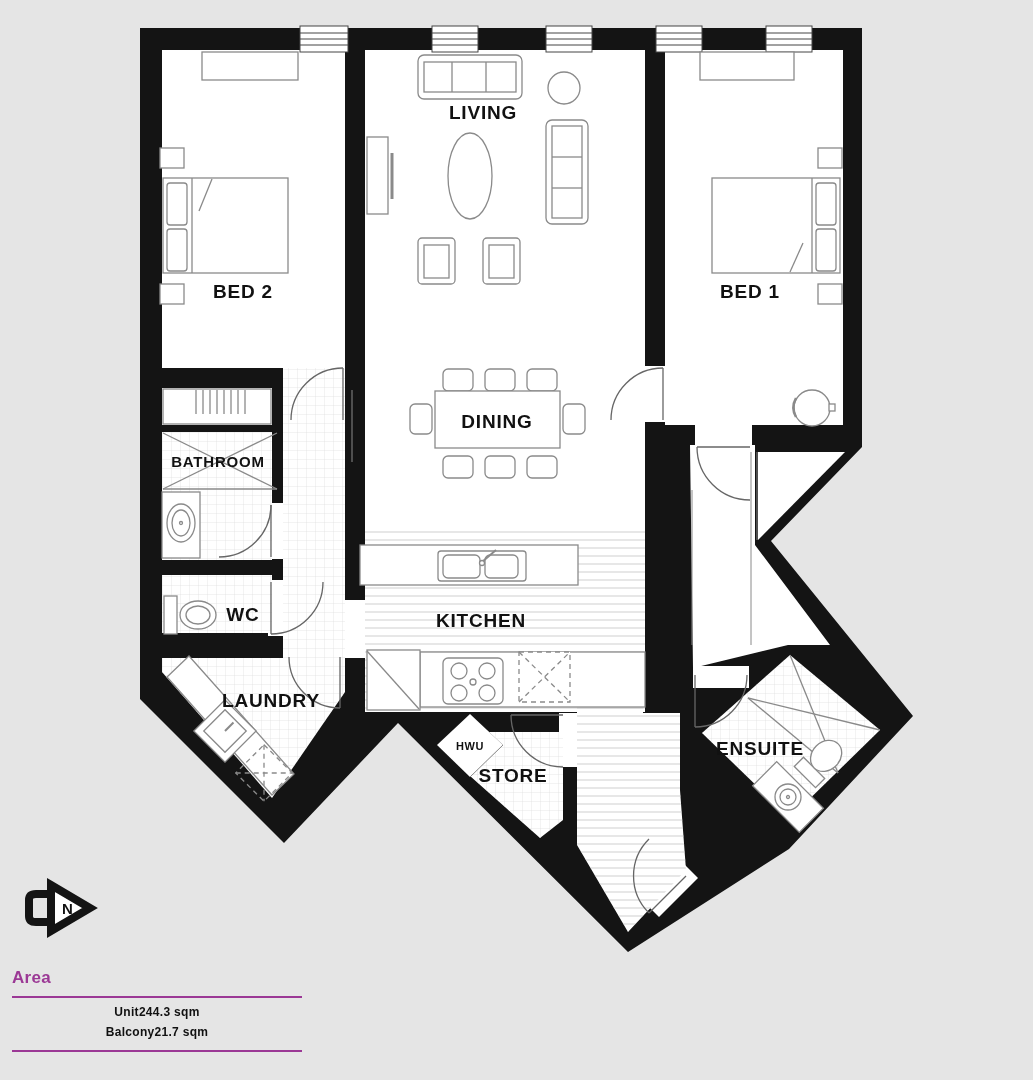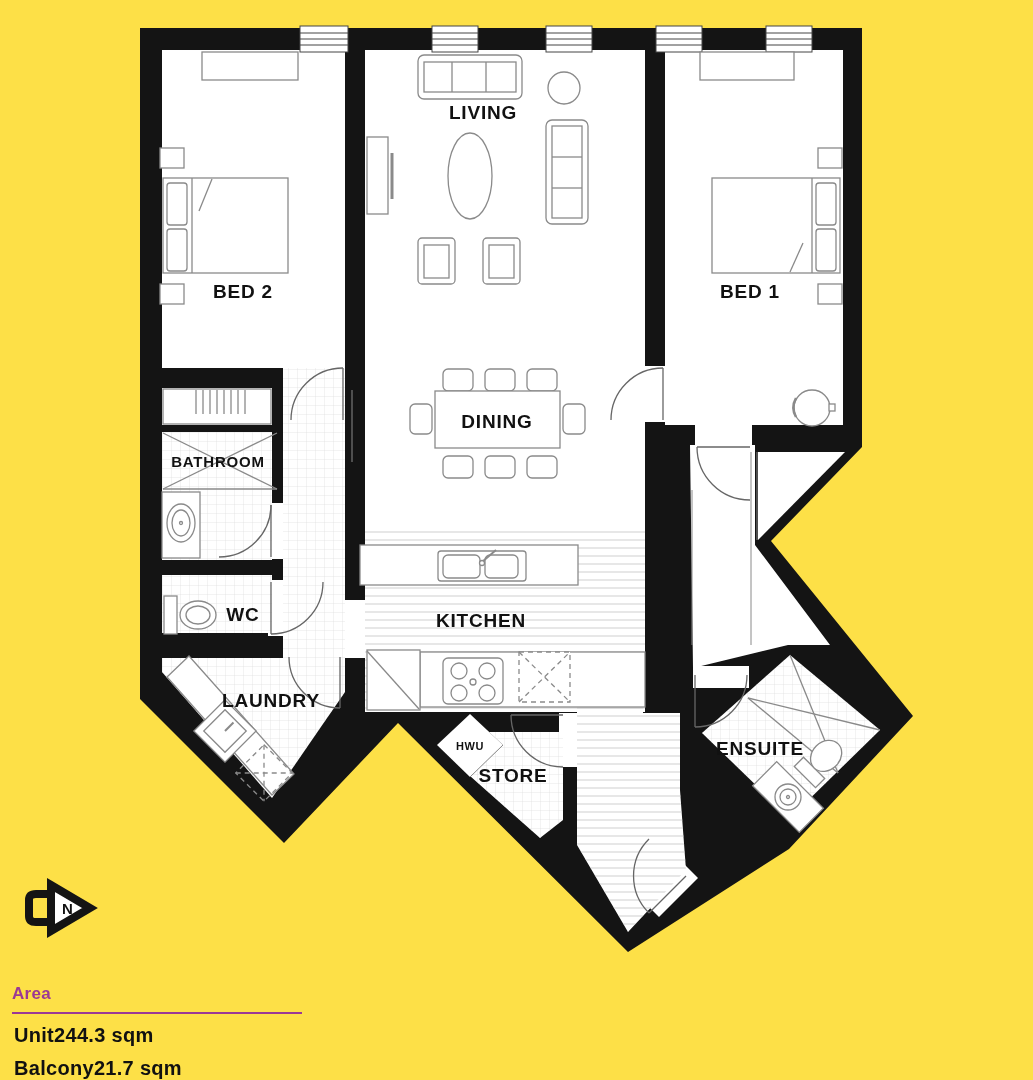--- a/index.html
+++ b/index.html
@@ -1,31 +1,31 @@
 <!DOCTYPE html>
 <html style="--accent: #9B3895; --wall: #141414;"><head>
 <meta charset="utf-8">
 <style>
   :root { --accent:#9B3895; --wall:#141414; --furn:#8a8a8a; --door:#666; }
   html,body{margin:0;padding:0;background:#fff;}
-  .stage{position:relative;width:1033px;height:1080px;background:#fde047;
+  .stage{position:relative;width:1033px;height:1080px;background:#e5e5e5;
          font-family:"Liberation Sans",sans-serif;overflow:hidden;}
   svg{position:absolute;left:0;top:0;}
   svg text{font-family:"Liberation Sans",sans-serif;font-weight:bold;fill:#111;
            letter-spacing:0.8px;}
   .room-label{font-size:19px;}
   .room-label-sm{font-size:15px;}
   .room-label-xs{font-size:11px;letter-spacing:0.5px;}
   .north-n{font-size:15px;letter-spacing:0;}
   .area-table{position:absolute;left:12px;top:968px;width:290px;}
   .area-heading{color:var(--accent);font-weight:bold;font-size:17px;margin-bottom:8px;
-                letter-spacing:0.3px;margin-top:16px;}
+                letter-spacing:0.3px;}
   .area-rows{border-top:2px solid var(--accent);border-bottom:2px solid var(--accent);
              padding:5px 2px 7px 2px;}
-  .area-row{display:flex;justify-content:flex-start;font-weight:bold;font-size:20px;
+  .area-row{display:flex;justify-content:center;font-weight:bold;font-size:12px;
             color:#111;line-height:1.65;letter-spacing:0.3px;}
 </style>
 </head>
 <body>
 
 <div class="stage">
 <svg width="1033" height="1080" viewBox="0 0 1033 1080">
   <defs>
     <pattern id="tile" width="9" height="9" patternUnits="userSpaceOnUse">
       <path d="M9 0 H0 V9" fill="none" stroke="#dcdcdc" stroke-width="0.7"></path>

